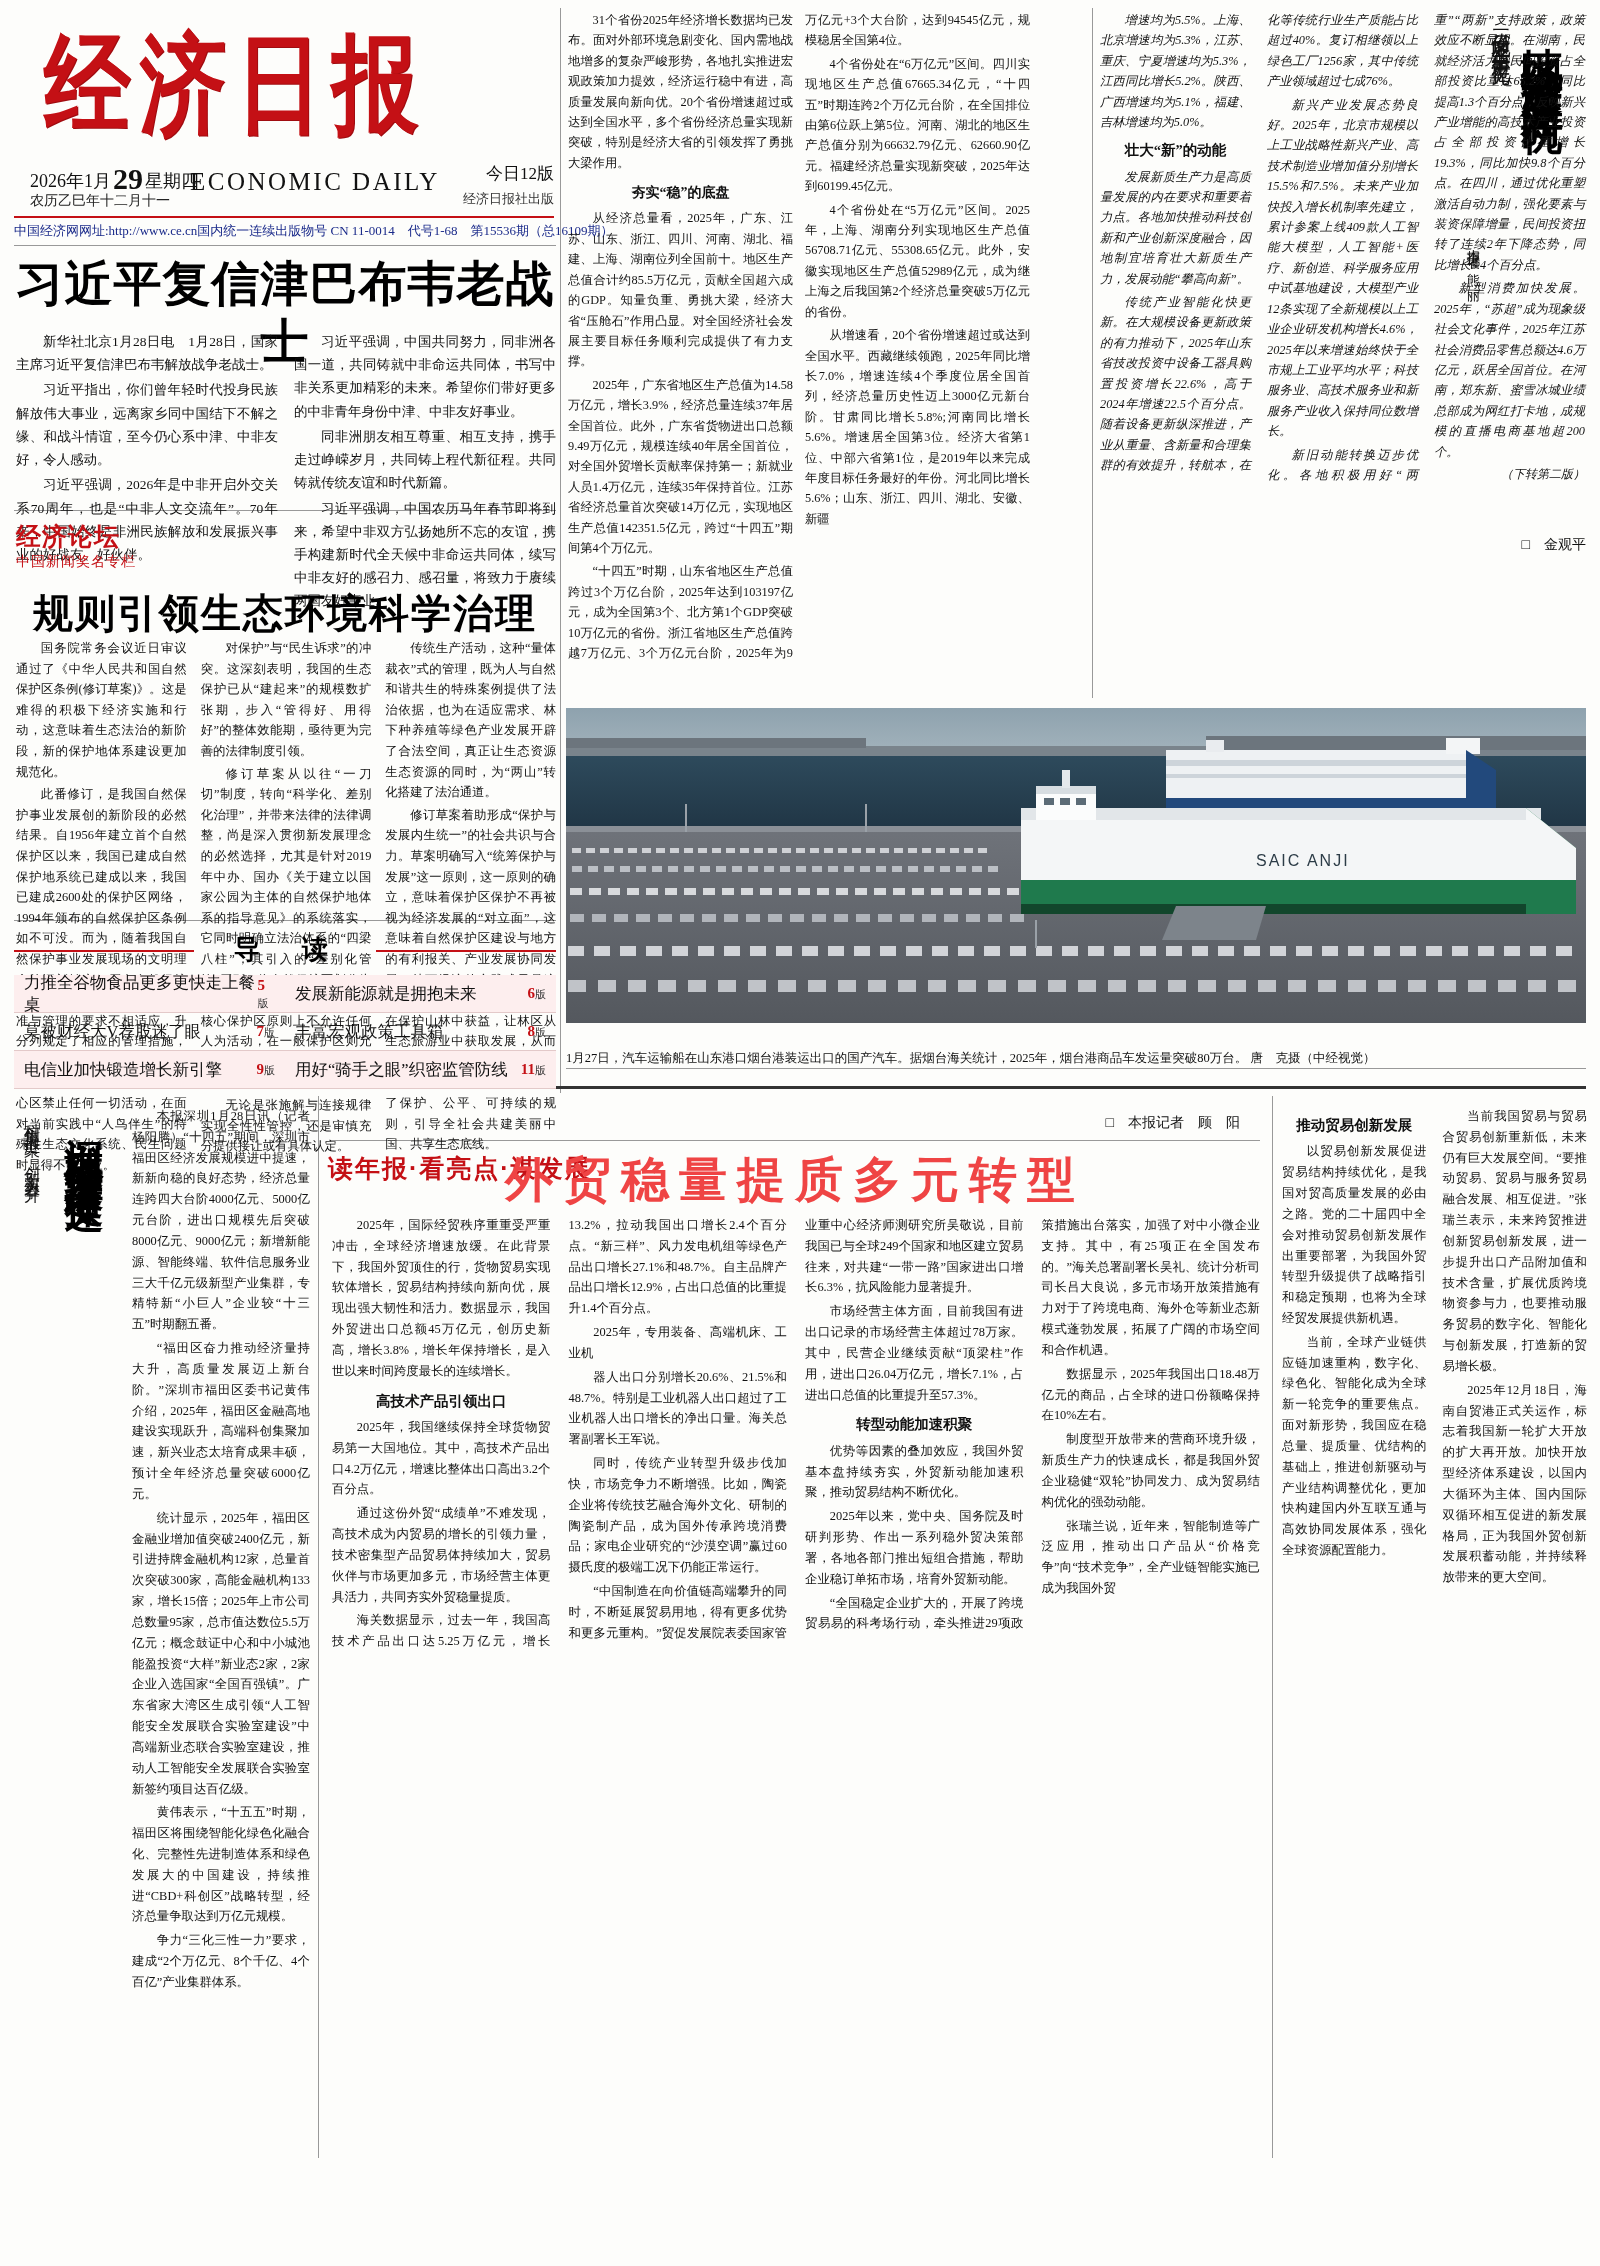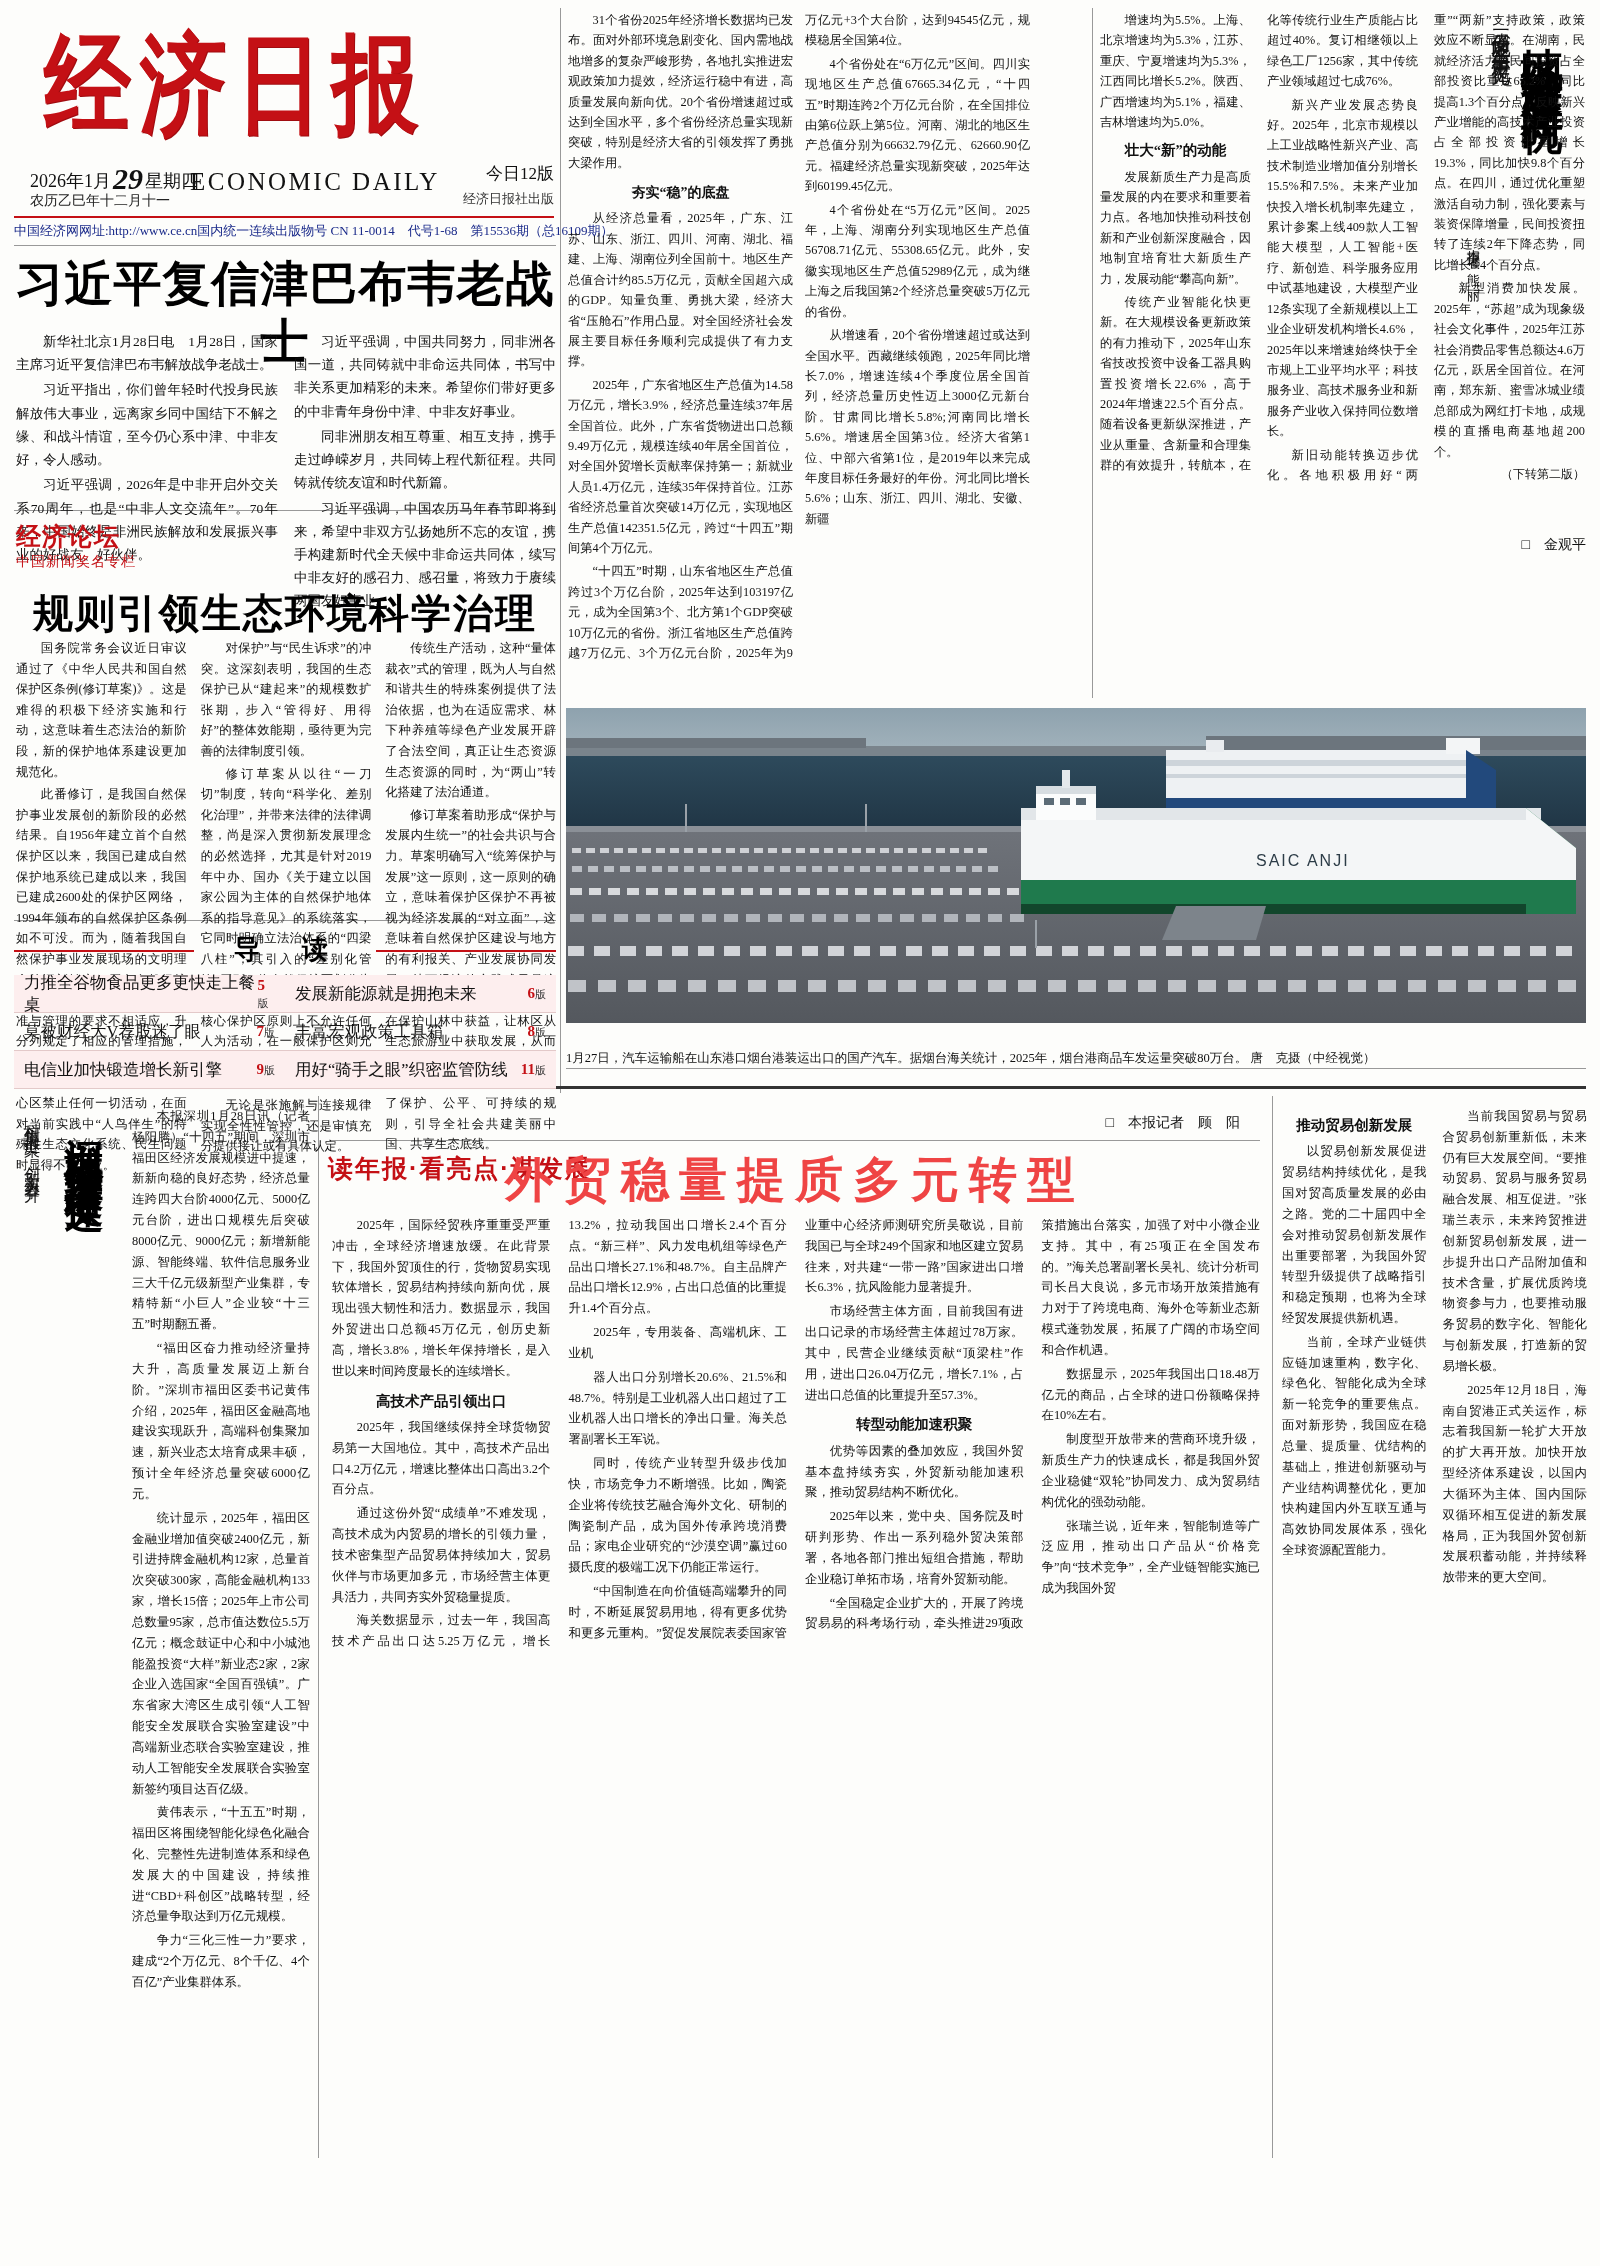--- a/index.html
+++ b/index.html
@@ -51,21 +51,20 @@
     left: 16px; top: 152px;
     font-size: 18px;
     color: #111;
     white-space: nowrap;
   }
   .mh-date .d-num {
     font-size: 30px;
     font-weight: bold;
     vertical-align: -2px;
     margin: 16px 2px;
-    font-style: italic;
   }
   .mh-lunar {
     position: absolute;
     left: 16px; top: 182px;
     font-size: 14px;
     color: #222;
   }
   .mh-right1 {
     position: absolute;
     right: 0; top: 152px;
@@ -313,21 +312,21 @@
     position: absolute;
     left: 1100px; top: 10px;
     width: 485px;
     height: 690px;
     font-size: 12.3px;
     line-height: 1.66;
     text-align: justify;
     column-count: 3;
     column-gap: 16px;
   }
-  .right-cols p { margin: 0 0 3px 0; text-indent: 2em; }
+  .right-cols p { margin: 0 0 3px 0; text-indent: 2em; font-style: italic; }
   .right-cols h4 {
     margin: 6px 0 4px 0;
     font-size: 14.5px;
     font-weight: bold;
     text-indent: 0;
     text-align: center;
   }
   .right-cols .tail { text-indent: 0; text-align: right; font-size: 12px; }
 
   

